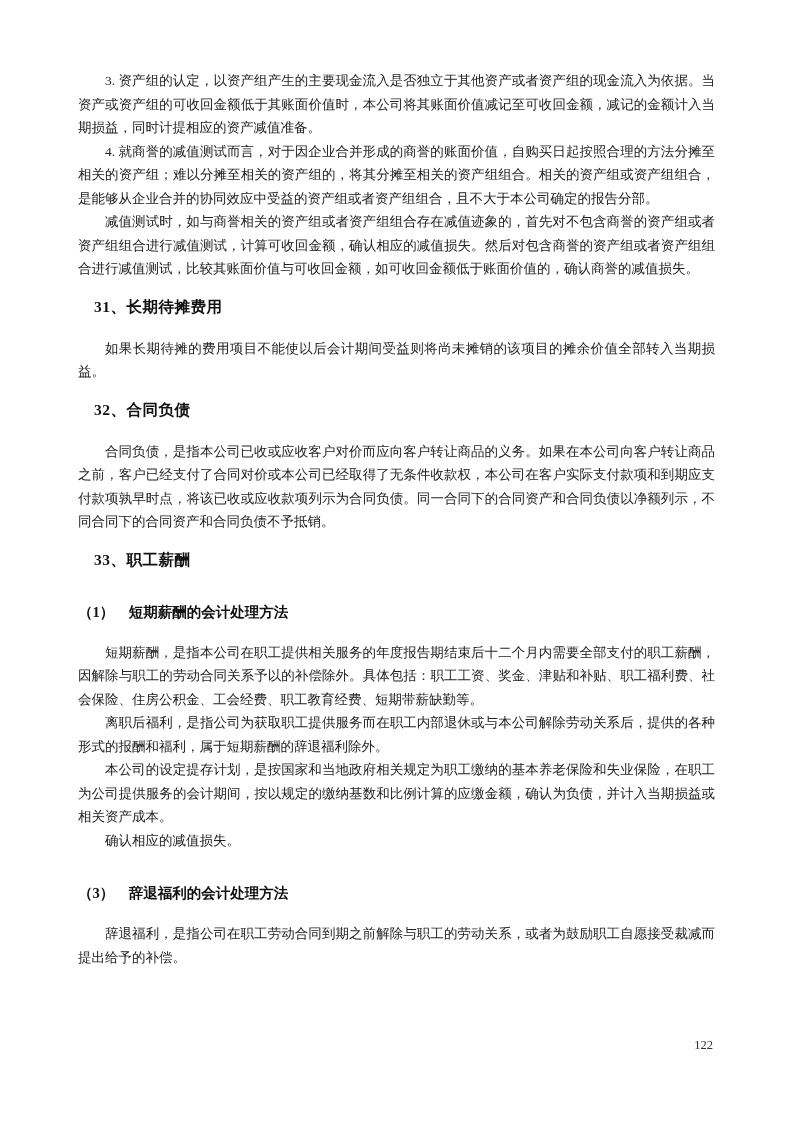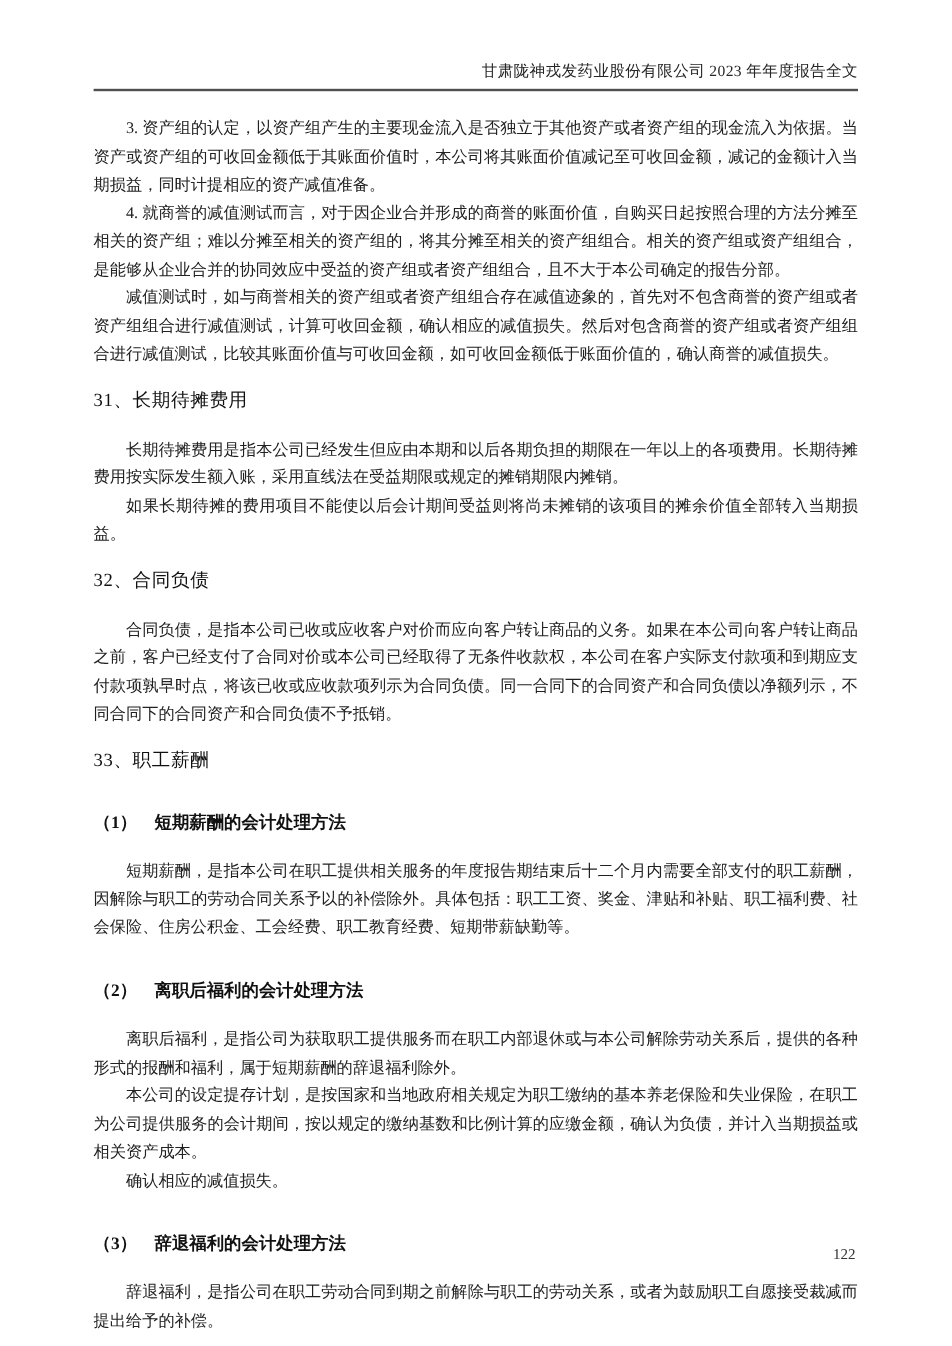--- a/index.html
+++ b/index.html
@@ -39,24 +39,24 @@
   .para {
     margin: 0;
     font-size: 13.5px;
     line-height: 23.5px;
     text-align: justify;
     text-indent: 2em;
     color: #212121;
   }
   .sec {
     font-size: 15.5px;
-    font-weight: normal;
+    font-weight: bold;
     color: #111111;
     letter-spacing: 0.5px;
-    margin: 16px 0 19px 0;
+    margin: 16px 0 19px 16px;
   }
   .sub {
     font-size: 14.5px;
     font-weight: bold;
     color: #111111;
     margin: 32px 0 19px 0;
   }
   .page-number {
     position: absolute;
     top: 1038px;
@@ -64,43 +64,38 @@
     font-size: 12.5px;
     color: #333333;
     margin-left: 10px;
   }
 </style>
 </head>
 <body>
 
 <div class="page">
 
-  <header class="doc-header">
-    <span>甘肃陇神戎发药业股份有限公司 2023 年年度报告全文</span>
-  </header>
 
   <main class="doc-body">
 
     <p class="para">3. 资产组的认定，以资产组产生的主要现金流入是否独立于其他资产或者资产组的现金流入为依据。当资产或资产组的可收回金额低于其账面价值时，本公司将其账面价值减记至可收回金额，减记的金额计入当期损益，同时计提相应的资产减值准备。</p>
     <p class="para">4. 就商誉的减值测试而言，对于因企业合并形成的商誉的账面价值，自购买日起按照合理的方法分摊至相关的资产组；难以分摊至相关的资产组的，将其分摊至相关的资产组组合。相关的资产组或资产组组合，是能够从企业合并的协同效应中受益的资产组或者资产组组合，且不大于本公司确定的报告分部。</p>
     <p class="para">减值测试时，如与商誉相关的资产组或者资产组组合存在减值迹象的，首先对不包含商誉的资产组或者资产组组合进行减值测试，计算可收回金额，确认相应的减值损失。然后对包含商誉的资产组或者资产组组合进行减值测试，比较其账面价值与可收回金额，如可收回金额低于账面价值的，确认商誉的减值损失。</p>
 
     <h2 class="sec">31、长期待摊费用</h2>
-    <p class="para">长期待摊费用是指本公司已经发生但应由本期和以后各期负担的期限在一年以上的各项费用。长期待摊费用按实际发生额入账，采用直线法在受益期限或规定的摊销期限内摊销。</p>
     <p class="para">如果长期待摊的费用项目不能使以后会计期间受益则将尚未摊销的该项目的摊余价值全部转入当期损益。</p>
 
     <h2 class="sec">32、合同负债</h2>
     <p class="para">合同负债，是指本公司已收或应收客户对价而应向客户转让商品的义务。如果在本公司向客户转让商品之前，客户已经支付了合同对价或本公司已经取得了无条件收款权，本公司在客户实际支付款项和到期应支付款项孰早时点，将该已收或应收款项列示为合同负债。同一合同下的合同资产和合同负债以净额列示，不同合同下的合同资产和合同负债不予抵销。</p>
 
     <h2 class="sec">33、职工薪酬</h2>
 
     <h3 class="sub">（1）　短期薪酬的会计处理方法</h3>
     <p class="para">短期薪酬，是指本公司在职工提供相关服务的年度报告期结束后十二个月内需要全部支付的职工薪酬，因解除与职工的劳动合同关系予以的补偿除外。具体包括：职工工资、奖金、津贴和补贴、职工福利费、社会保险、住房公积金、工会经费、职工教育经费、短期带薪缺勤等。</p>
 
-    <h3 class="sub">（2）　离职后福利的会计处理方法</h3>
     <p class="para">离职后福利，是指公司为获取职工提供服务而在职工内部退休或与本公司解除劳动关系后，提供的各种形式的报酬和福利，属于短期薪酬的辞退福利除外。</p>
     <p class="para">本公司的设定提存计划，是按国家和当地政府相关规定为职工缴纳的基本养老保险和失业保险，在职工为公司提供服务的会计期间，按以规定的缴纳基数和比例计算的应缴金额，确认为负债，并计入当期损益或相关资产成本。</p>
     <p class="para">确认相应的减值损失。</p>
 
     <h3 class="sub">（3）　辞退福利的会计处理方法</h3>
     <p class="para">辞退福利，是指公司在职工劳动合同到期之前解除与职工的劳动关系，或者为鼓励职工自愿接受裁减而提出给予的补偿。</p>
 
   </main>
 
   <div class="page-number">122</div>

